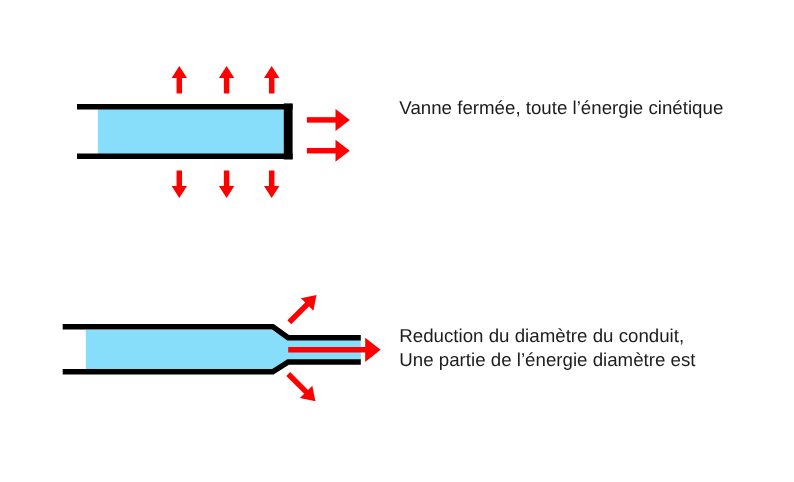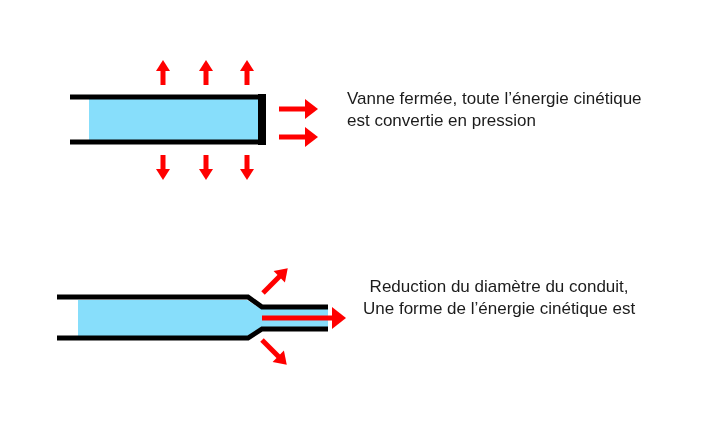--- a/index.html
+++ b/index.html
@@ -25,22 +25,22 @@
   .pipe-fill { fill: var(--pipe); }
   .arrow-shaft { stroke: var(--arrow); stroke-width: 5; fill: none; }
   .arrow-head { fill: var(--arrow); stroke: none; }
   .caption {
     position: absolute;
     color: var(--text, #1c1c1c);
     font-size: 17px;
     line-height: 22px;
     white-space: nowrap;
   }
-  .caption-top { left: 347px; top: 88px; }
-  .caption-bottom { left: 363px; top: 276px; text-align: center; }
+  .caption-top { left: 363px; top: 88px; }
+  .caption-bottom { left: 363px; top: 295px; }
 </style>
 </head>
 <body>
 
 <div id="canvas">
 
   <svg class="diagram" width="722" height="438" viewBox="0 0 722 438">
 
     <g>
       <rect class="fluid" x="89" y="97" width="170" height="44"></rect>
@@ -100,21 +100,20 @@
 
       <g transform="translate(262,318)">
         <line class="arrow-shaft" x1="0" y1="0" x2="71" y2="0"></line>
         <polygon class="arrow-head" points="70,-11 70,11 84,0"></polygon>
       </g>
     </g>
   </svg>
 
   <div class="caption caption-top">
     <div class="caption-line">Vanne fermée, toute l’énergie cinétique</div>
-    <div class="caption-line">est convertie en pression</div>
   </div>
 
   <div class="caption caption-bottom">
     <div class="caption-line">Reduction du diamètre du conduit,</div>
-    <div class="caption-line">Une forme de l’énergie cinétique est</div>
+    <div class="caption-line">Une partie de l’énergie diamètre est</div>
   </div>
 
 </div>
 
 </body></html>

